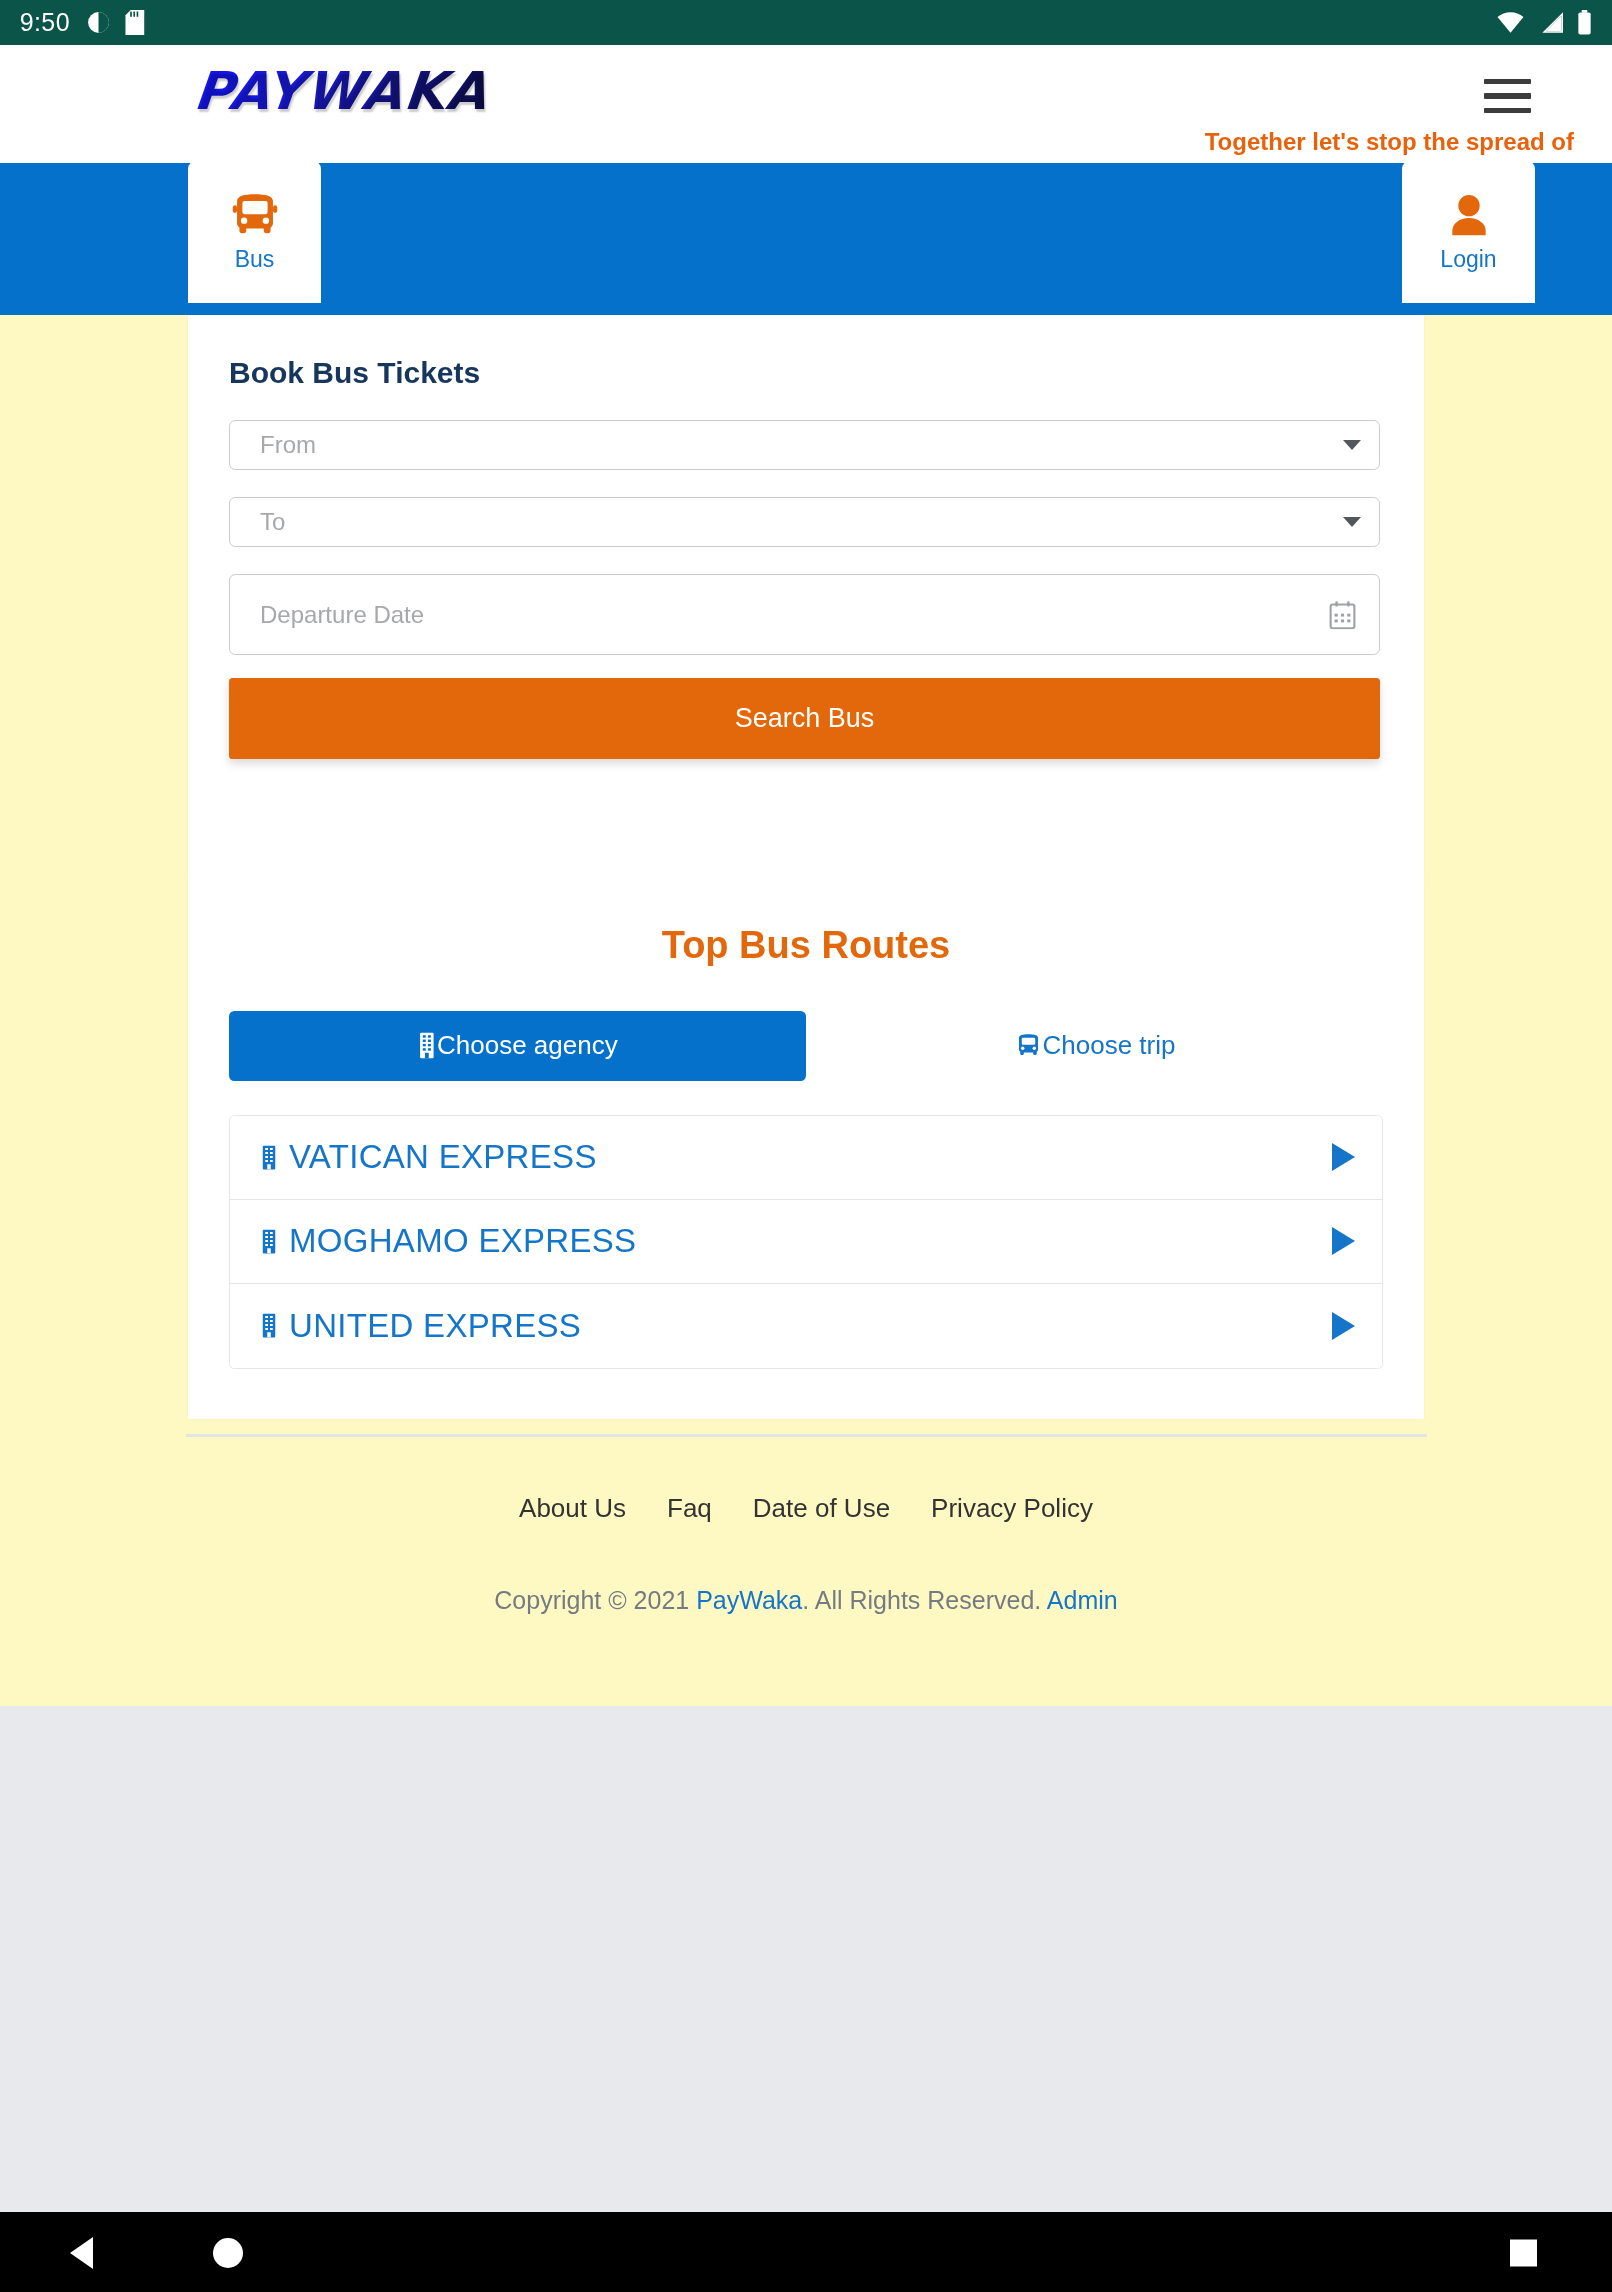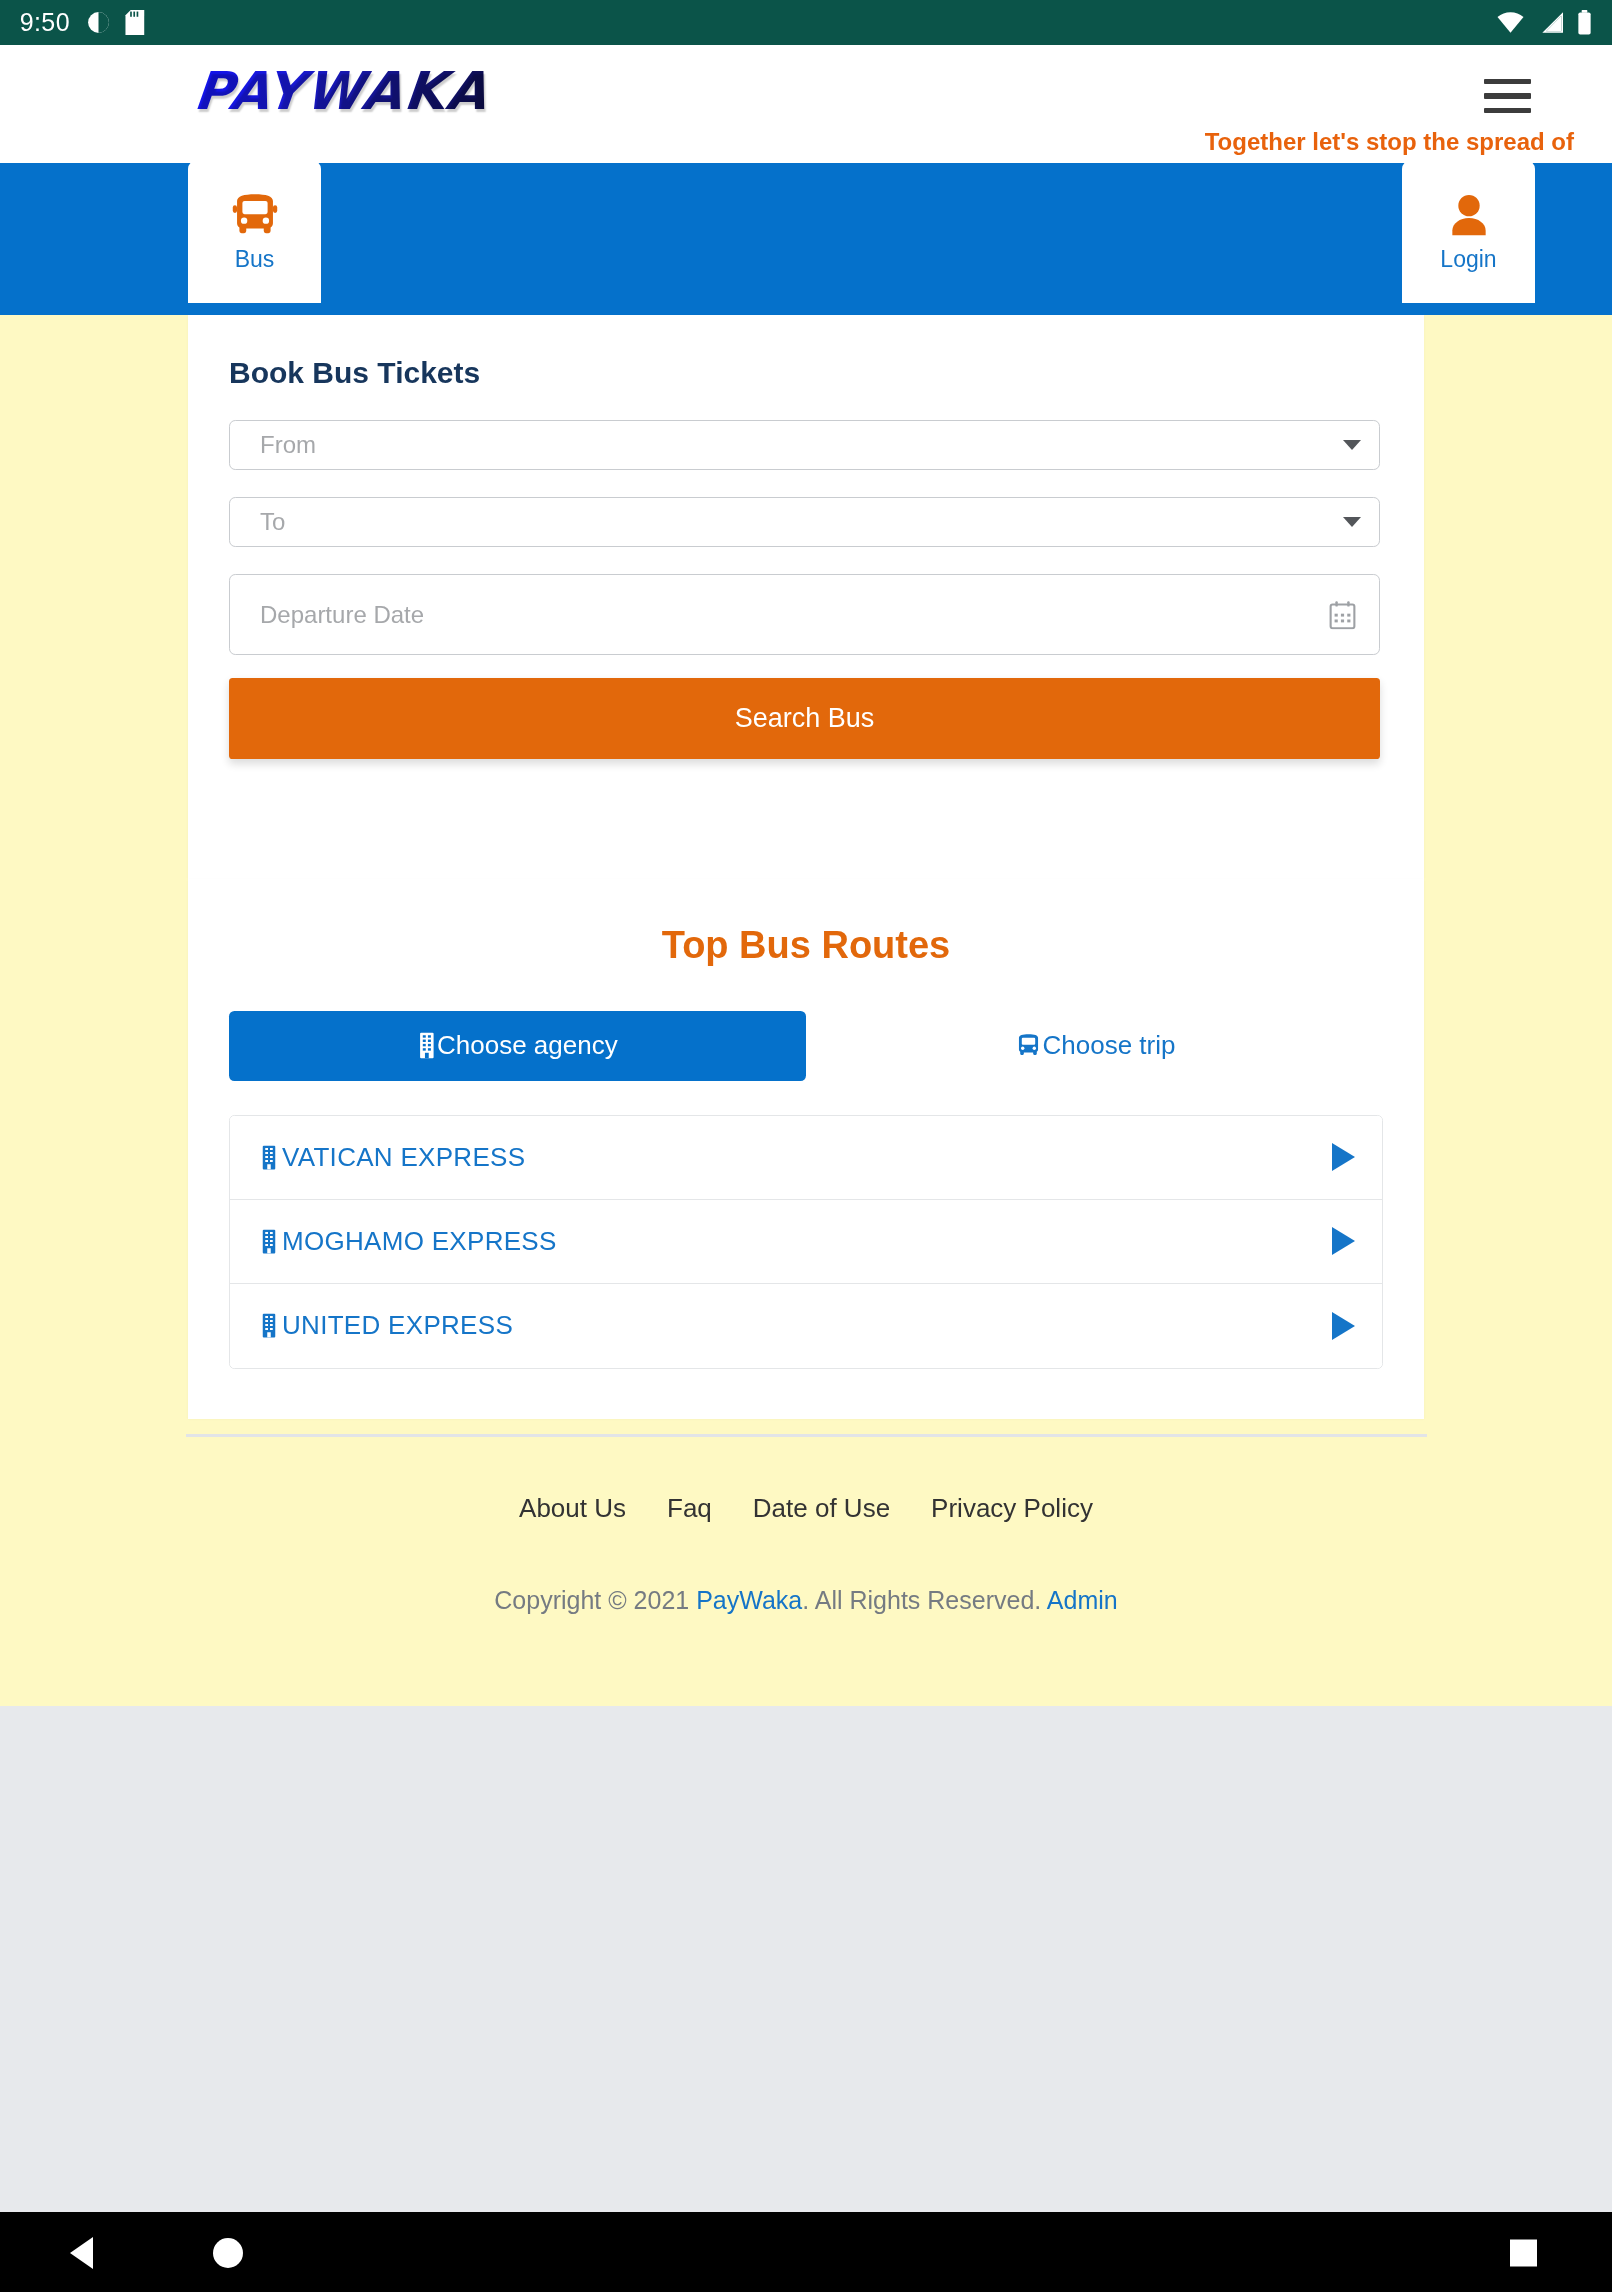--- a/index.html
+++ b/index.html
@@ -254,23 +254,23 @@
     height: 84px;
     display: flex;
     align-items: center;
     padding: 0 27px 0 30px;
     border-bottom: 1.8px solid #e4e6e8;
     background: #ffffff;
     cursor: pointer;
   }
   .agency-row:last-child { border-bottom: none; }
   .agency-name {
-    font-size: 26px;
+    font-size: 33px;
     color: #1575c8;
-    margin-left: 4px;
+    margin-left: 11px;
     letter-spacing: 0.3px;
   }
   .agency-arrow {
     margin-left: auto;
     width: 0; height: 0;
     border-top: 14.3px solid transparent;
     border-bottom: 14.3px solid transparent;
     border-left: 23px solid #1575c8;
   }
 

